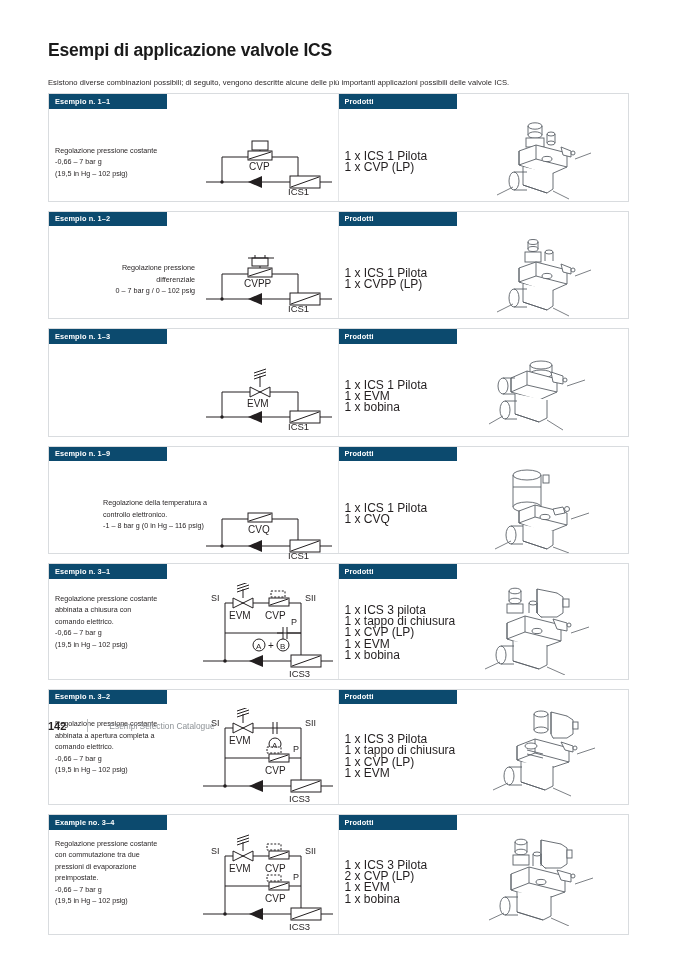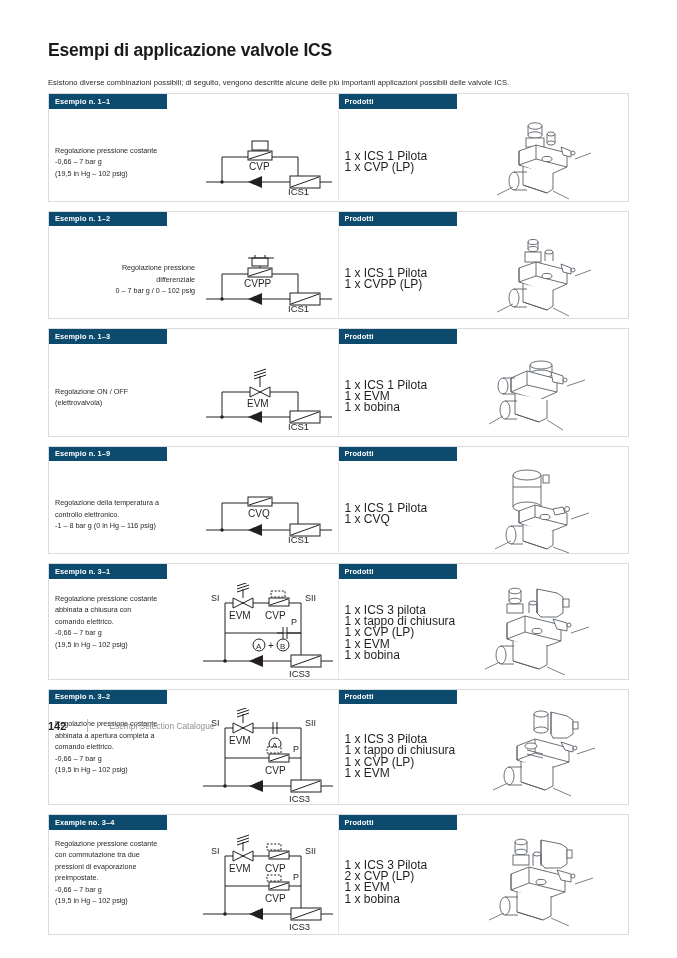--- a/index.html
+++ b/index.html
@@ -221,21 +221,20 @@
             </svg>
           </div>
         </div>
       </div>
     </div>
 
     <div class="row">
       <div class="cell left">
         <div class="band">Esempio n. 1–3</div>
         <div class="cell-body">
-          <div class="desc" style="top:42px;">Regolazione ON / OFF<br>(elettrovalvola)</div>
           <div class="diagram" style="left:155px; top:18px;">
             <svg width="130" height="68" viewBox="0 0 130 68">
               <g stroke="#231f20" stroke-width="1" fill="none">
                 <path d="M18 30 L18 55"></path>
                 <path d="M18 30 L94 30"></path>
                 <path d="M94 30 L94 55"></path>
                 <path d="M2 55 L128 55"></path>
 
                 <path d="M46 25 L56 30 L46 35 Z" fill="#ffffff"></path>
                 <path d="M66 25 L56 30 L66 35 Z" fill="#ffffff"></path>
@@ -281,22 +280,22 @@
             </svg>
           </div>
         </div>
       </div>
     </div>
 
     <div class="row">
       <div class="cell left">
         <div class="band">Esempio n. 1–9</div>
         <div class="cell-body">
-          <div class="desc" style="top:36px;">Regolazione della temperatura a<br>controllo elettronico.<br>-1 – 8 bar g (0 in Hg – 116 psig)</div>
-          <div class="diagram" style="left:155px; top:20px;">
+          <div class="desc" style="top:36px;margin-left:48px;">Regolazione della temperatura a<br>controllo elettronico.<br>-1 – 8 bar g (0 in Hg – 116 psig)</div>
+          <div class="diagram" style="left:155px; top:36px;">
             <svg width="130" height="62" viewBox="0 0 130 62">
               <g stroke="#231f20" stroke-width="1" fill="none">
                 <path d="M18 22 L18 49"></path>
                 <path d="M18 22 L94 22"></path>
                 <path d="M94 22 L94 49"></path>
                 <path d="M2 49 L128 49"></path>
                 <rect x="44" y="16" width="24" height="9" fill="#ffffff"></rect>
                 <path d="M45 24 L67 17"></path>
                 <path d="M44 49 L58 43 L58 55 Z" fill="#231f20" stroke="none"></path>
                 <circle cx="18" cy="49" r="1.7" fill="#231f20" stroke="none"></circle>

